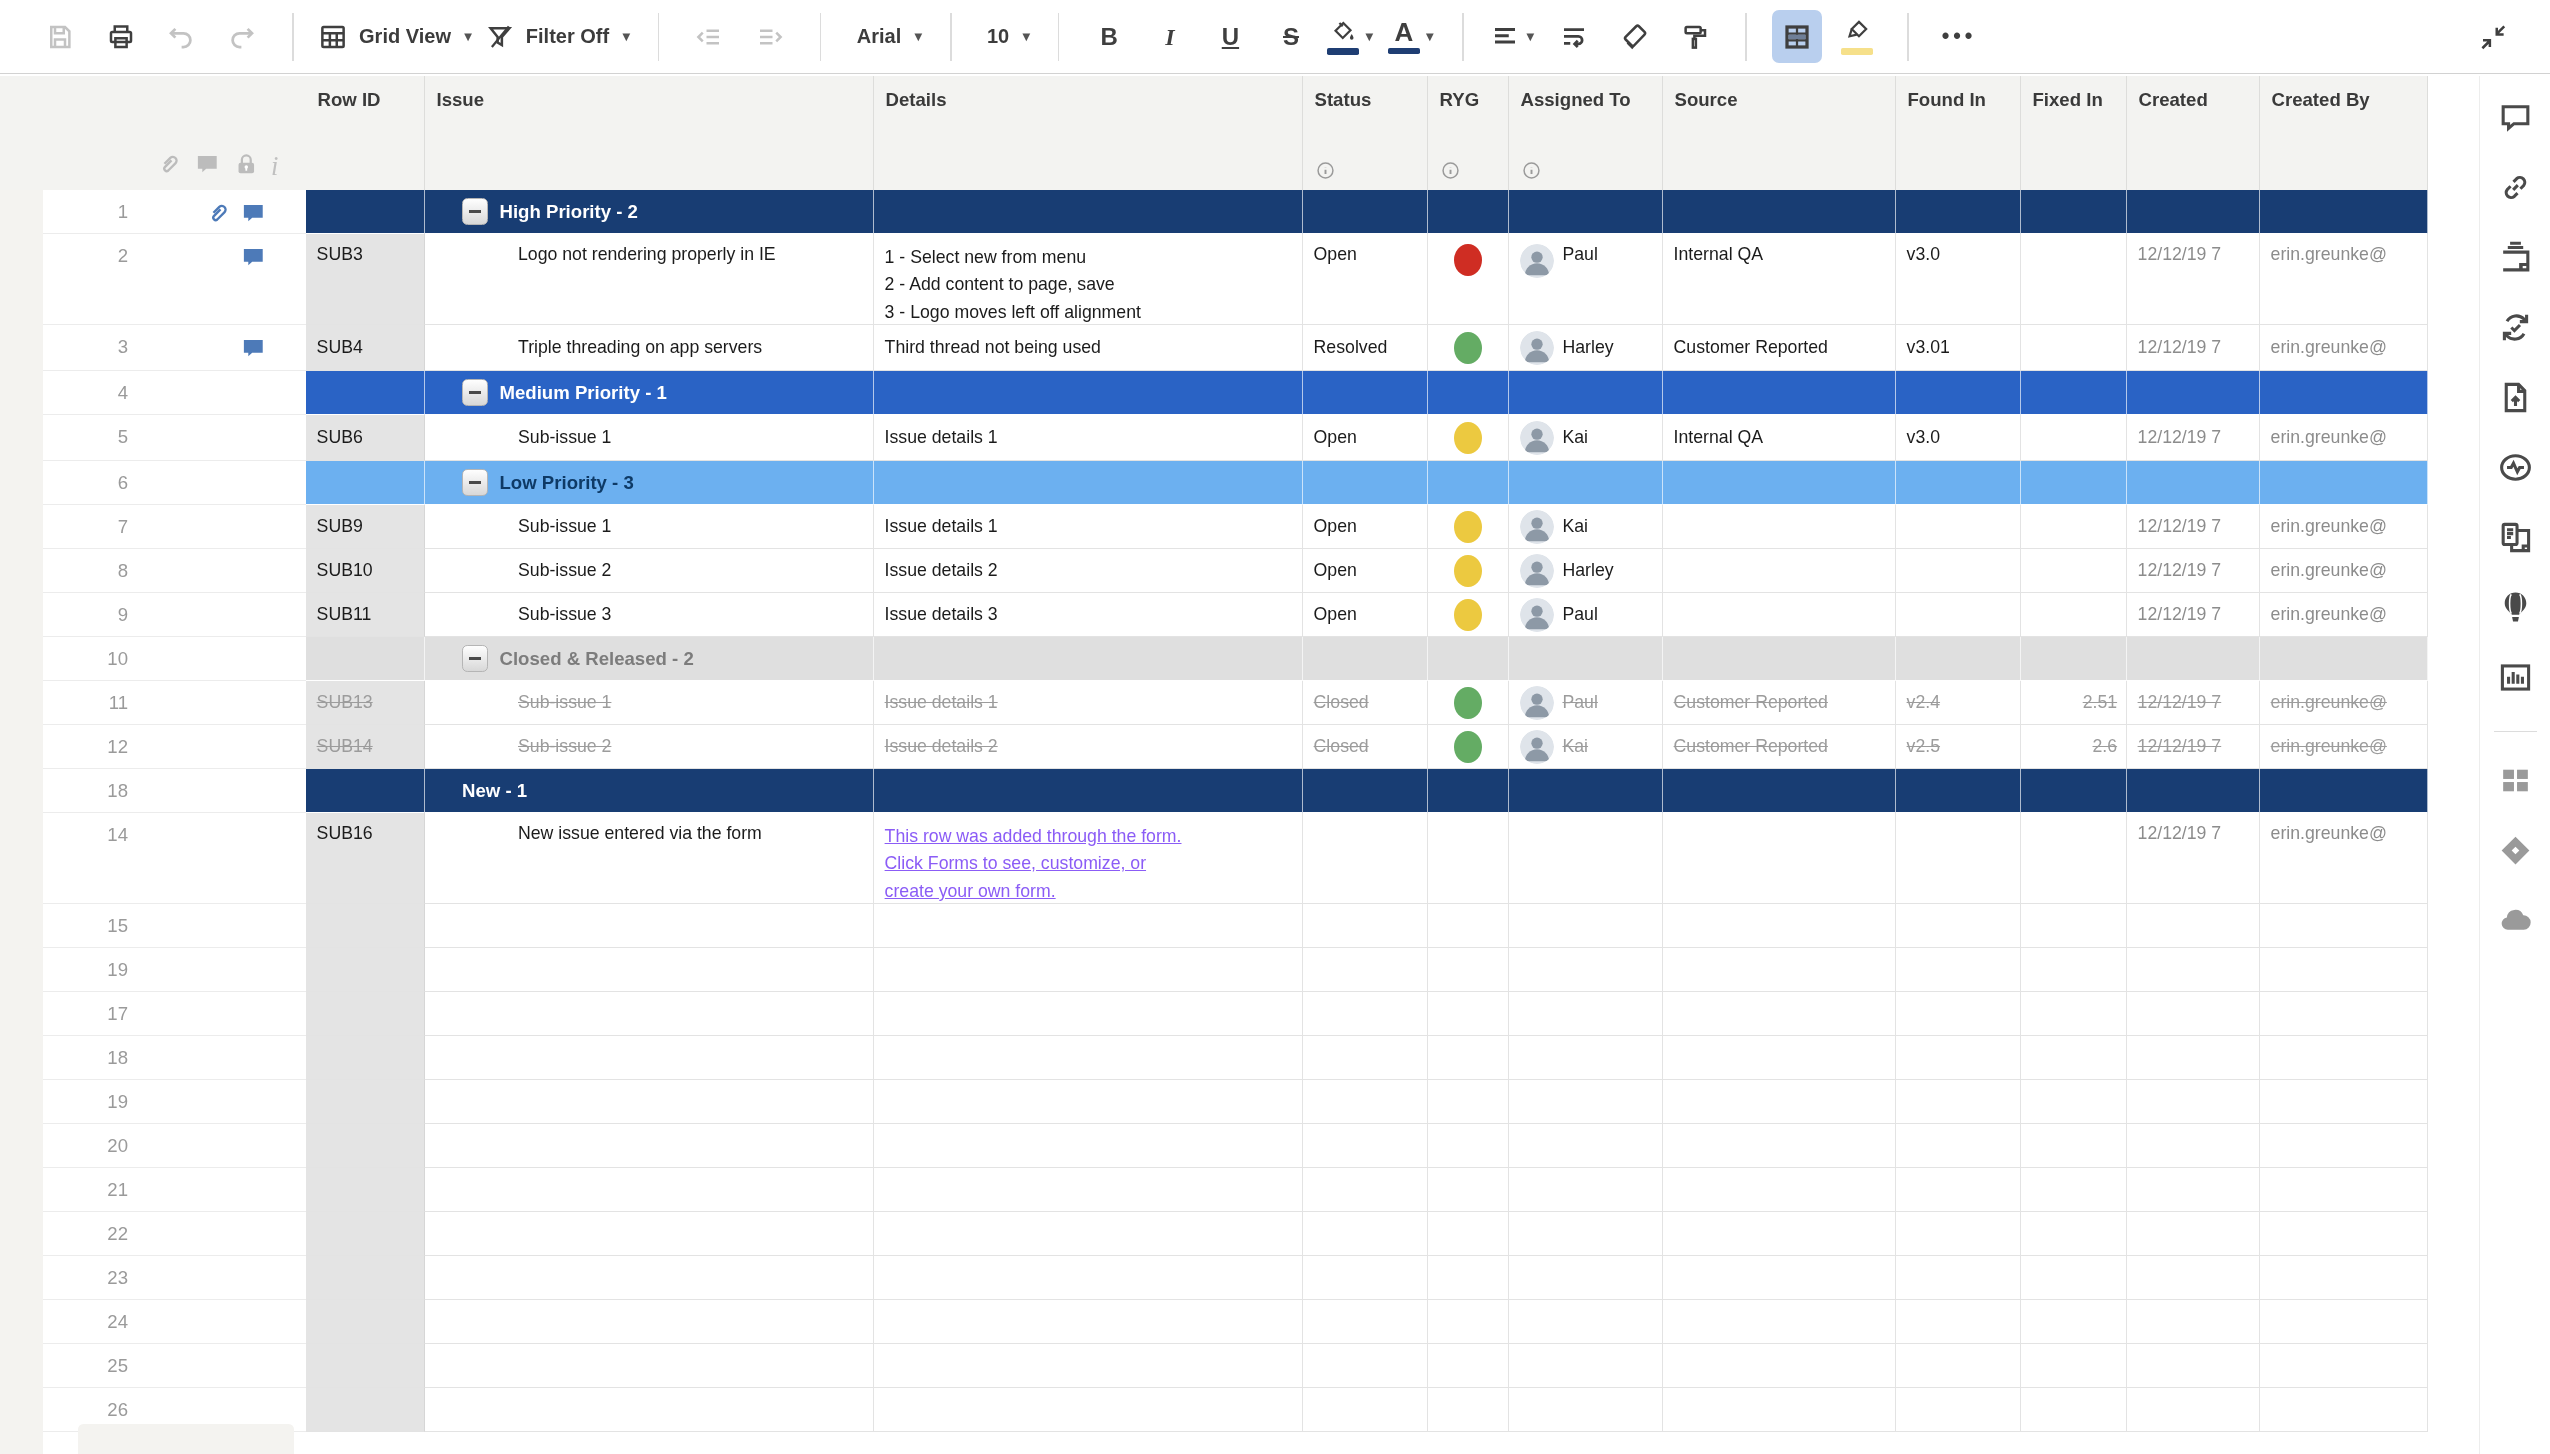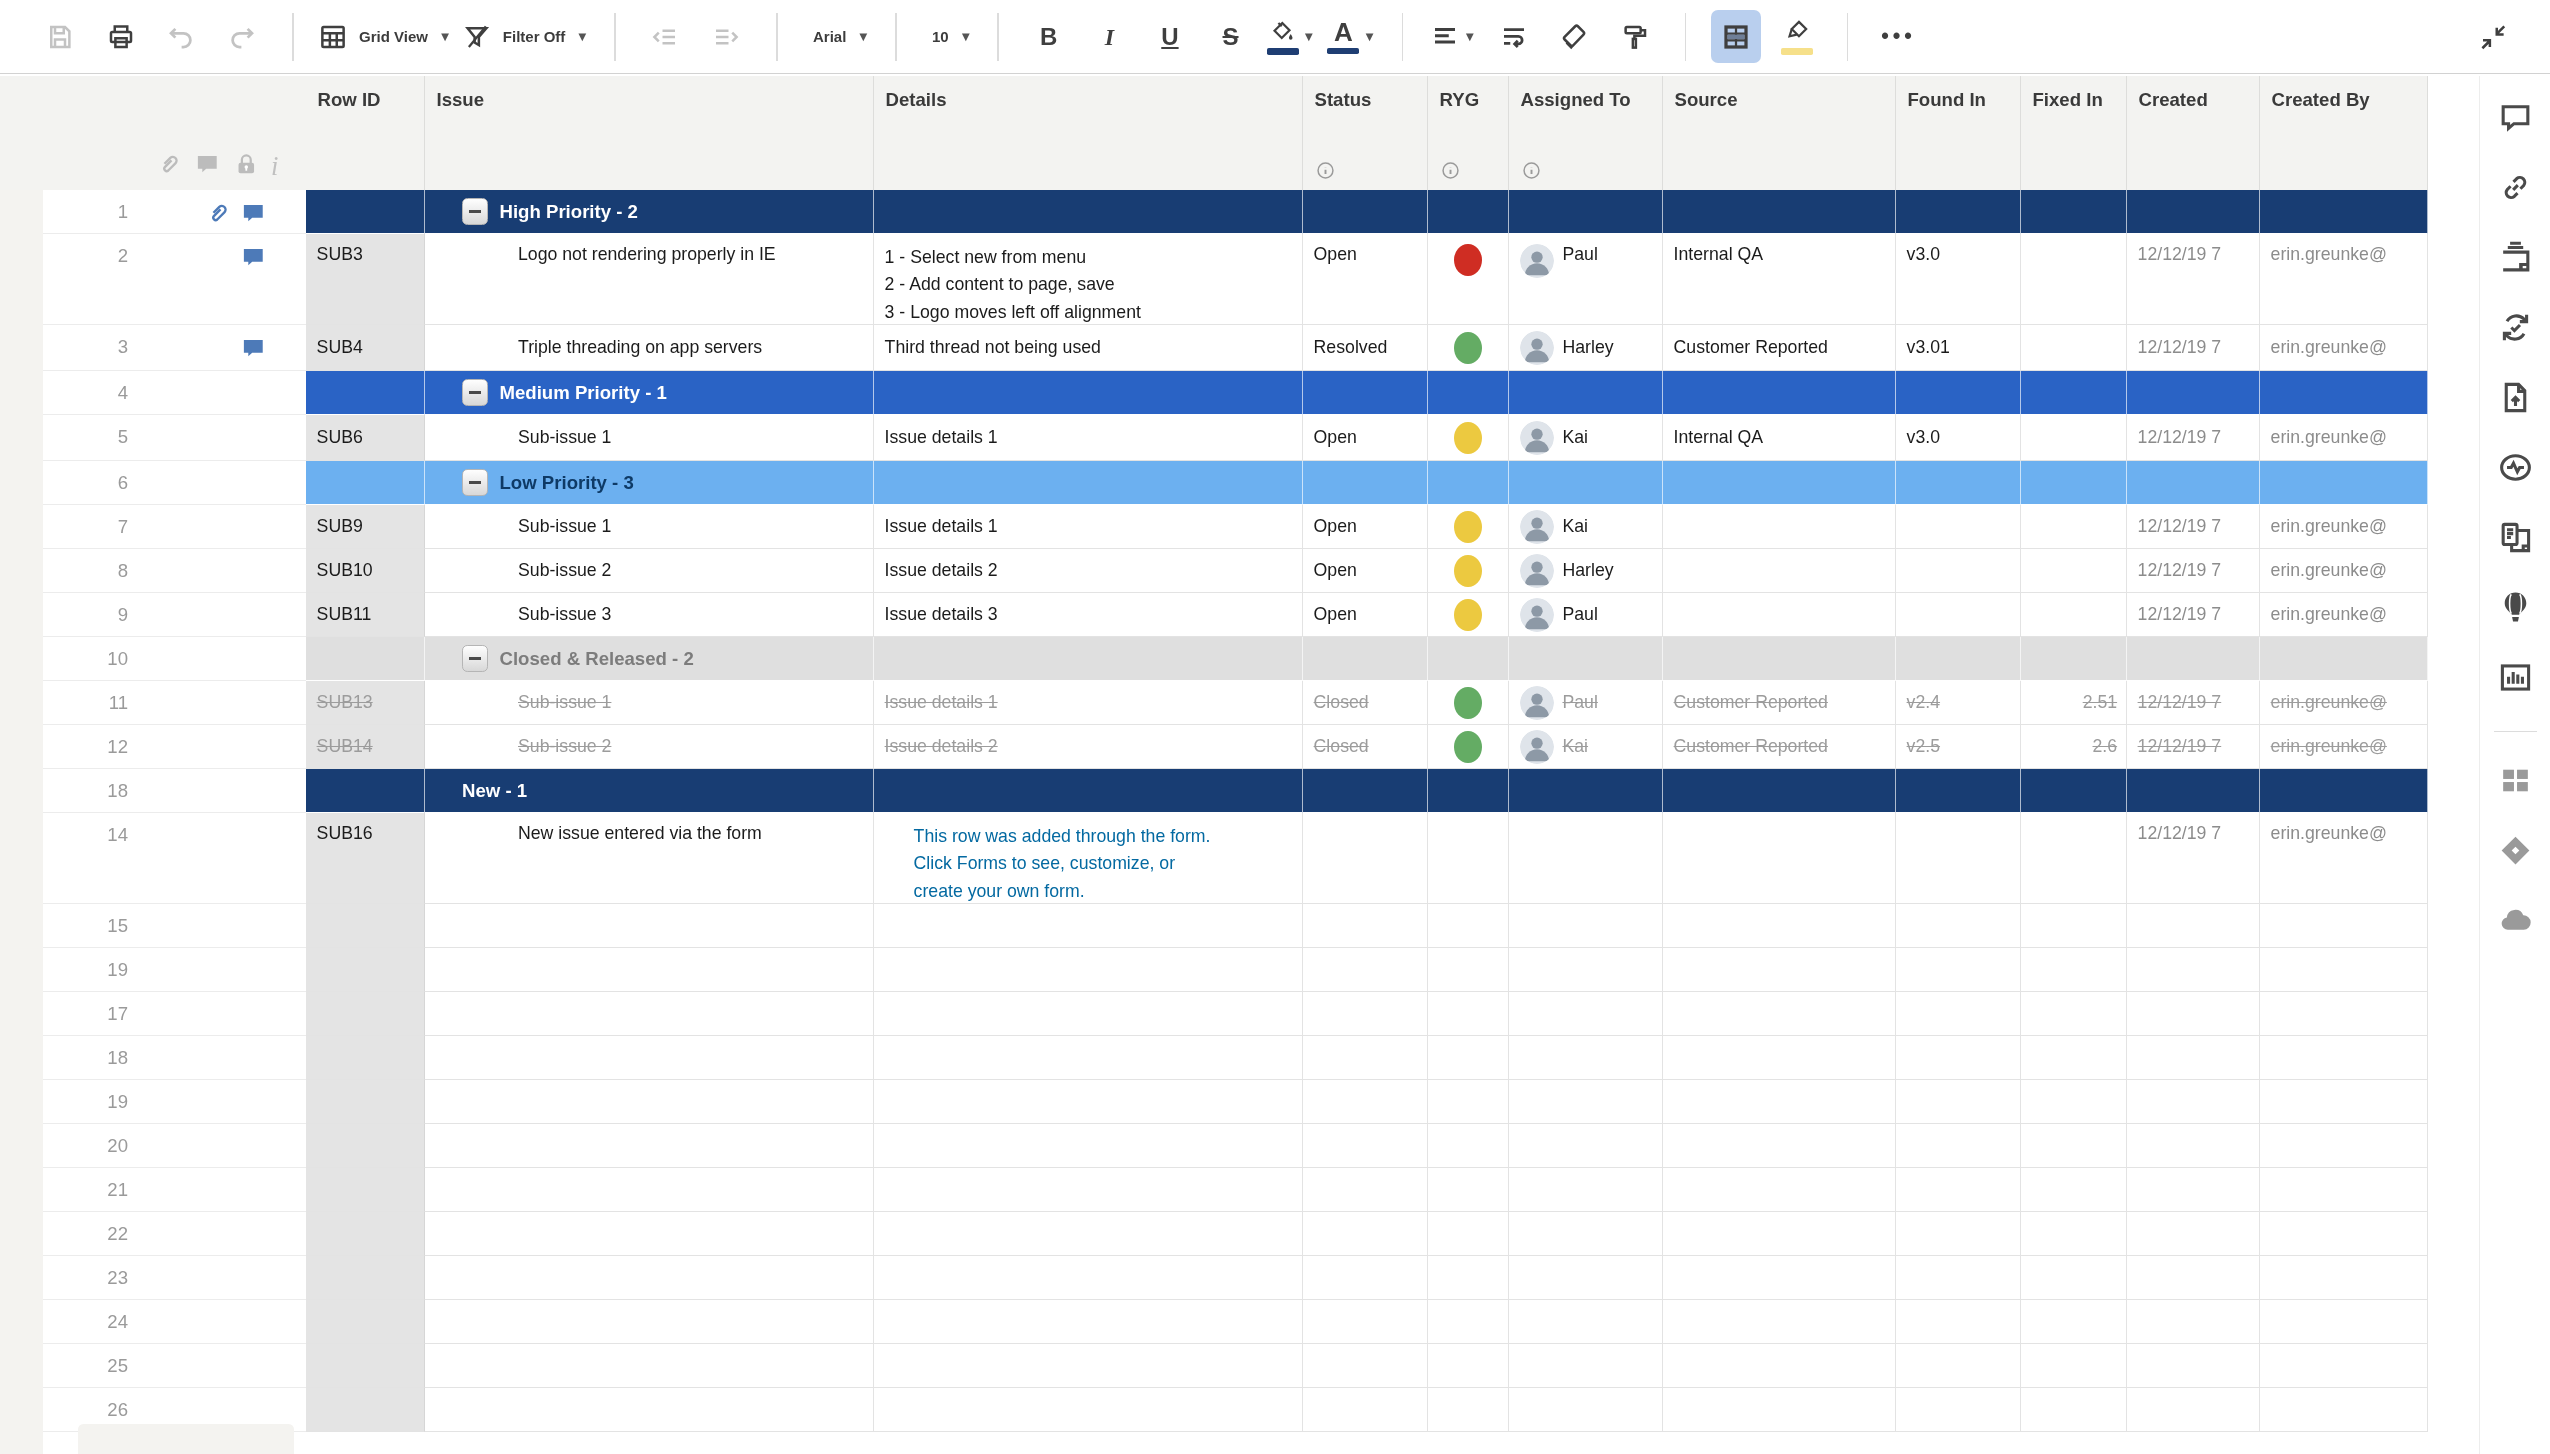--- a/index.html
+++ b/index.html
@@ -8,21 +8,21 @@
        font-family:"Liberation Sans",sans-serif;color:#1b1b1b;}
 
   
   .toolbar{position:absolute;top:0;left:0;width:2550px;height:74px;background:#fff;
            border-bottom:1.8px solid #d2d2d2;display:flex;align-items:center;padding:0 30px;}
   .tbtn{display:flex;align-items:center;justify-content:center;min-width:50px;height:53px;
         border-radius:7px;color:#3f3f3f;margin:0 5.3px;cursor:pointer;}
   .tbtn svg{width:30px;height:30px;}
   .tbtn.disabled{color:#c3c3c3;}
   .tbtn.active{background:#b9cfee;}
-  .tlabel{font-size:15px;font-weight:700;color:#3c3c3c;margin:0 7px 0 10.6px;white-space:nowrap;}
+  .tlabel{font-size:20px;font-weight:700;color:#3c3c3c;margin:0 7px 0 10.6px;white-space:nowrap;}
   .caret{font-size:13.3px;color:#555;margin-left:3.5px;}
   .tdivider{width:1.8px;height:48px;background:#dcdcdc;margin:0 19.5px;}
   .glyph{font-size:24px;font-weight:700;color:#3f3f3f;line-height:1;}
   .stack{display:flex;flex-direction:column;align-items:center;justify-content:center;}
   .underbar{width:32px;height:6.2px;border-radius:1.8px;background:#1f3e73;margin-top:3.5px;}
   .underbar.yellow{background:#f6e08a;}
   .dots{font-size:23px;letter-spacing:3.5px;color:#3f3f3f;}
   .collapse-corner{position:absolute;right:26.6px;top:10.6px;}
 
   
@@ -52,21 +52,21 @@
   .cells{display:flex;}
   .cell{position:relative;display:flex;align-items:center;overflow:hidden;
         border-right:0.9px solid #e3e3e3;border-bottom:0.9px solid #e3e3e3;background:#fff;
         font-size:17.7px;color:#1b1b1b;padding-left:10.6px;}
   .row.tall .cell{align-items:flex-start;padding-top:9.7px;}
   .cell.c-rowid{background:#e4e4e4;border-right:0.9px solid #d6d6d6;}
   .cell.c-issue{padding-left:93px;}
   .cell.c-fixed{justify-content:flex-end;padding-right:8.9px;}
   .cell.c-created,.cell.c-createdby{color:#8c8c8c;white-space:nowrap;}
   .dline{line-height:27.5px;white-space:nowrap;}
-  .link-line{color:#0369a1;line-height:27.5px;white-space:nowrap;cursor:pointer;margin-left:29px;}
+  .link-line{color:#8b5cf6;text-decoration:underline;line-height:27.5px;white-space:nowrap;cursor:pointer;}
   .dot{width:27.5px;height:32px;border-radius:50%;margin:0 auto;}
   .cell.c-ryg{padding-left:0;justify-content:center;}
   .avatar{width:34px;height:34px;border-radius:50%;overflow:hidden;flex:0 0 34px;margin-right:8.9px;}
   .avatar svg{width:34px;height:34px;display:block;}
   .strike .cell, .strike .cell *{color:#9c9c9c !important;}
   .strike .txt{text-decoration:line-through;}
 
   
   .row.group .cell{border-right:1.8px solid rgba(255,255,255,.65);border-bottom:1.8px solid #fff;
                    font-weight:700;font-size:18.6px;}

